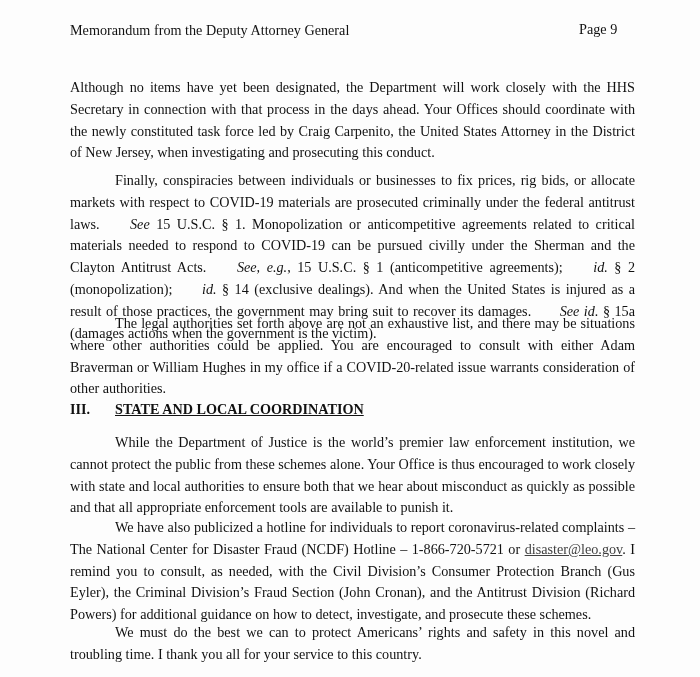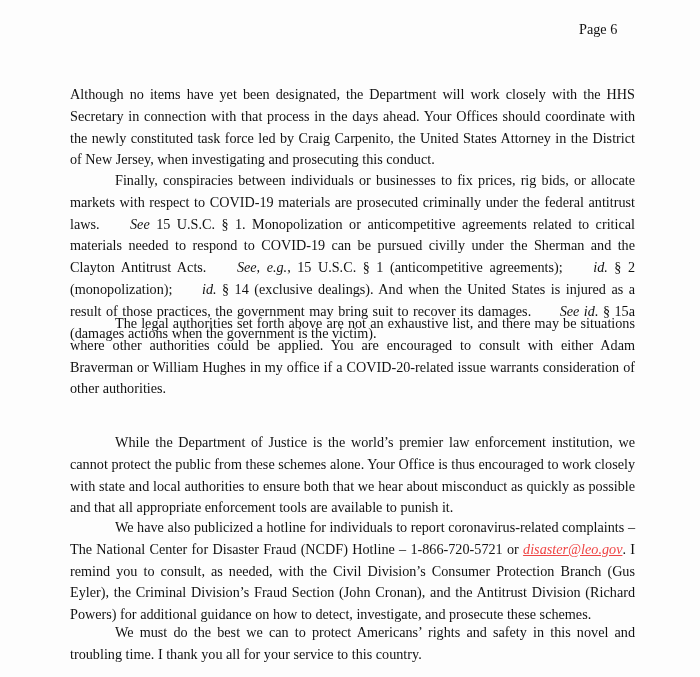--- a/index.html
+++ b/index.html
@@ -15,35 +15,37 @@
     position: absolute; left: 70px; width: 565px;
     font-size: 14.2px; line-height: 21.8px;
     text-align: justify; text-align-last: left;
     margin: 0;
   }
   .indent { text-indent: 45px; }
   .sec { position: absolute; left: 70px; top: 401px; font-size: 14.2px; font-weight: bold; white-space: nowrap; }
   .sec .num { display: inline-block; width: 45px; }
   .sec .title { text-decoration: underline; }
   i { font-style: italic; margin-left: 24px; }
-  a.email { color: #ef4444; text-decoration: underline; font-style: italic; }
+  a.email { color: #404040; text-decoration: underline; }
 </style>
 </head>
 <body>
 
 <div class="page">
 
-  <div class="pageno">Page 6</div>
+  <div class="hdr" style="top:21px;">Memorandum from the Deputy Attorney General</div>
+  <div class="pageno">Page 9</div>
 
-  <p class="para" style="top:84px;">Although no items have yet been designated, the Department will work closely with the HHS Secretary in connection with that process in the days ahead.  Your Offices should coordinate with the newly constituted task force led by Craig Carpenito, the United States Attorney in the District of New Jersey, when investigating and prosecuting this conduct.</p>
+  <p class="para" style="top:77px;">Although no items have yet been designated, the Department will work closely with the HHS Secretary in connection with that process in the days ahead.  Your Offices should coordinate with the newly constituted task force led by Craig Carpenito, the United States Attorney in the District of New Jersey, when investigating and prosecuting this conduct.</p>
 
   <p class="para indent" style="top:170px;"><span>Finally, conspiracies between individuals or businesses to fix prices, rig bids, or allocate markets with respect to COVID-19 materials are prosecuted criminally under the federal antitrust laws. </span><i>See</i><span> 15 U.S.C. § 1.  Monopolization or anticompetitive agreements related to critical materials needed to respond to COVID-19 can be pursued civilly under the Sherman and the Clayton Antitrust Acts.  </span><i>See, e.g.</i><span>, 15 U.S.C. § 1 (anticompetitive agreements); </span><i>id.</i><span> § 2 (monopolization); </span><i>id.</i><span> § 14 (exclusive dealings).  And when the United States is injured as a result of those practices, the government may bring suit to recover its damages.  </span><i>See id.</i><span> § 15a (damages actions when the government is the victim).</span></p>
 
   <p class="para indent" style="top:313px;">The legal authorities set forth above are not an exhaustive list, and there may be situations where other authorities could be applied.  You are encouraged to consult with either Adam Braverman or William Hughes in my office if a COVID-20-related issue warrants consideration of other authorities.</p>
 
+  <div class="sec"><span class="num">III.</span><span class="title">STATE AND LOCAL COORDINATION</span></div>
 
   <p class="para indent" style="top:432px;">While the Department of Justice is the world’s premier law enforcement institution, we cannot protect the public from these schemes alone.  Your Office is thus encouraged to work closely with state and local authorities to ensure both that we hear about misconduct as quickly as possible and that all appropriate enforcement tools are available to punish it.</p>
 
   <p class="para indent" style="top:517px;"><span>We have also publicized a hotline for individuals to report coronavirus-related complaints – The National Center for Disaster Fraud (NCDF) Hotline – 1-866-720-5721 or </span><a class="email" href="#">disaster@leo.gov</a><span>. I remind you to consult, as needed, with the Civil Division’s Consumer Protection Branch (Gus Eyler), the Criminal Division’s Fraud Section (John Cronan), and the Antitrust Division (Richard Powers) for additional guidance on how to detect, investigate, and prosecute these schemes.</span></p>
 
   <p class="para indent" style="top:622px;">We must do the best we can to protect Americans’ rights and safety in this novel and troubling time.  I thank you all for your service to this country.</p>
 
 </div>
 
 </body></html>

